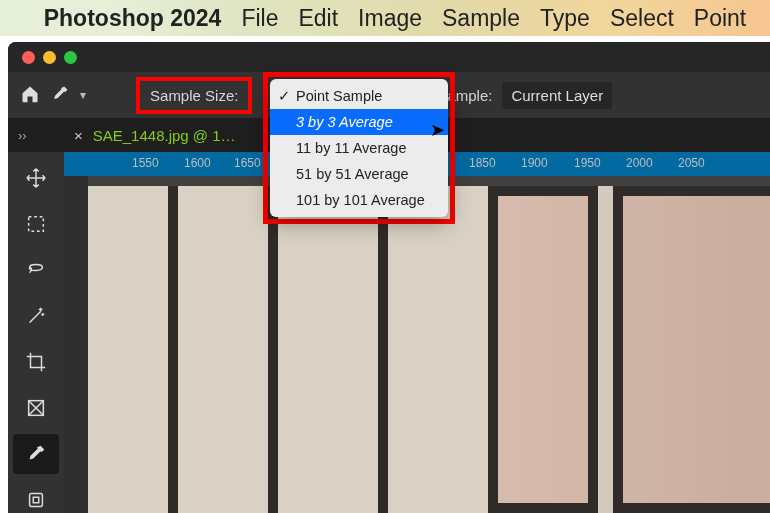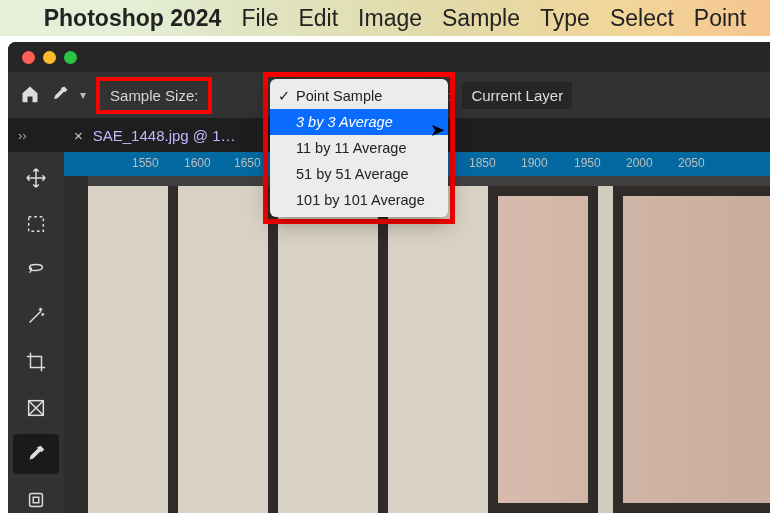--- a/index.html
+++ b/index.html
@@ -13,29 +13,29 @@
     
     .window { position: absolute; top: 42px; left: 8px; right: 0; height: 471px; background: #1e1e1e; border-radius: 8px 0 0 0; overflow: hidden; }
     .titlebar { height: 30px; display: flex; align-items: center; padding-left: 14px; gap: 8px; background: #262626; }
     .light { width: 13px; height: 13px; border-radius: 50%; }
     .red { background: #ff5f57; } .yellow { background: #febb2e; } .green { background: #28c840; }
 
     
     .optbar { height: 46px; background: #323232; display: flex; align-items: center; padding: 0 12px; gap: 10px; color: #d6d6d6; font-size: 15px; }
     .home-ico, .eyedrop-ico { color: #ddd; }
     .chev { color: #bbb; font-size: 12px; }
-    .samplebox { border: 4px solid #ff0000; padding: 6px 10px; }
+    .samplebox { border: 4px solid #ff0000; padding: 6px 10px; margin-left: 40px; }
     .optlabel2 { margin-left: 175px; }
     .optval { background: #262626; padding: 5px 9px; border-radius: 3px; color: #ddd; }
 
     
     .tabrow { display: flex; height: 34px; align-items: center; background: #1e1e1e; color: #cfcfcf; font-size: 15px; }
     .handles { width: 66px; text-align: left; padding-left: 10px; color: #aaa; font-size: 13px; }
     .tabx { margin-right: 10px; color: #ccc; }
-    .tabname { color: #c4b5fd; }
+    .tabname { color: #84cc16; }
 
     
     .tools { position: absolute; top: 110px; left: 0; width: 56px; background: #323232; display: flex; flex-direction: column; align-items: center; padding-top: 6px; gap: 6px; }
     .tool { width: 46px; height: 40px; border-radius: 4px; display:flex; align-items:center; justify-content:center; color:#ddd; }
     .tool.active { background:#1a1a1a; }
     .tool svg { width: 22px; height: 22px; }
 
     
     .ruler { position: absolute; top: 110px; left: 56px; right: 0; height: 24px; background: #0369a1; color: #bdbdbd; font-size: 12px; display:flex; align-items:center; }
     .tick { position:absolute; top:4px; font-size:12px; }

